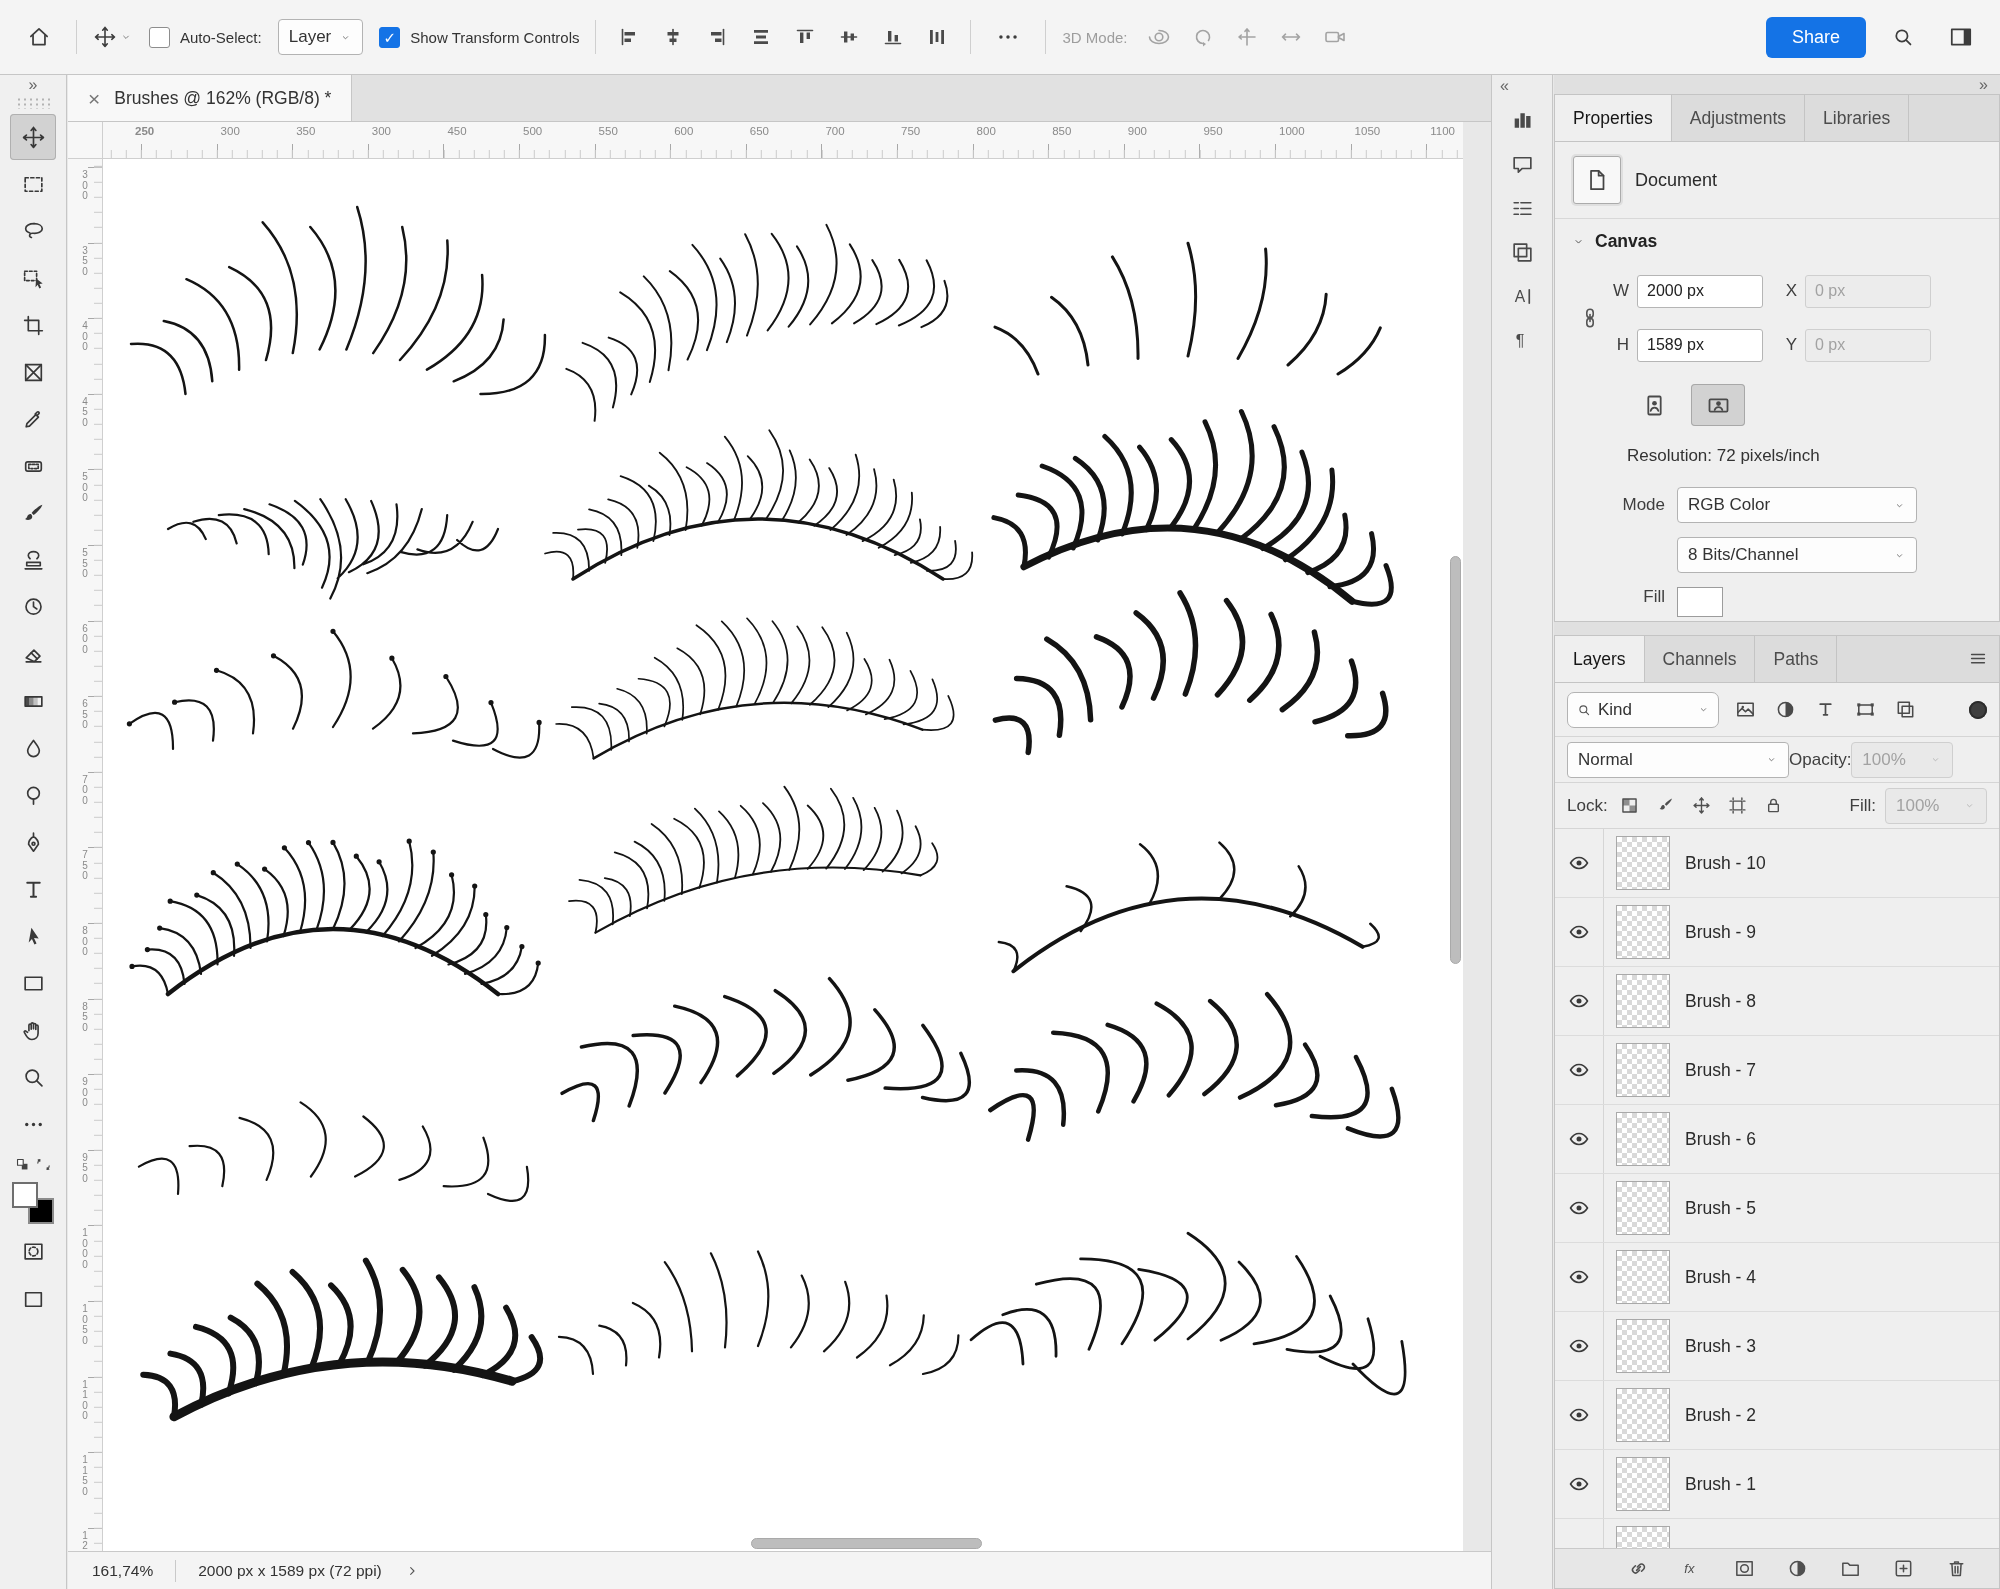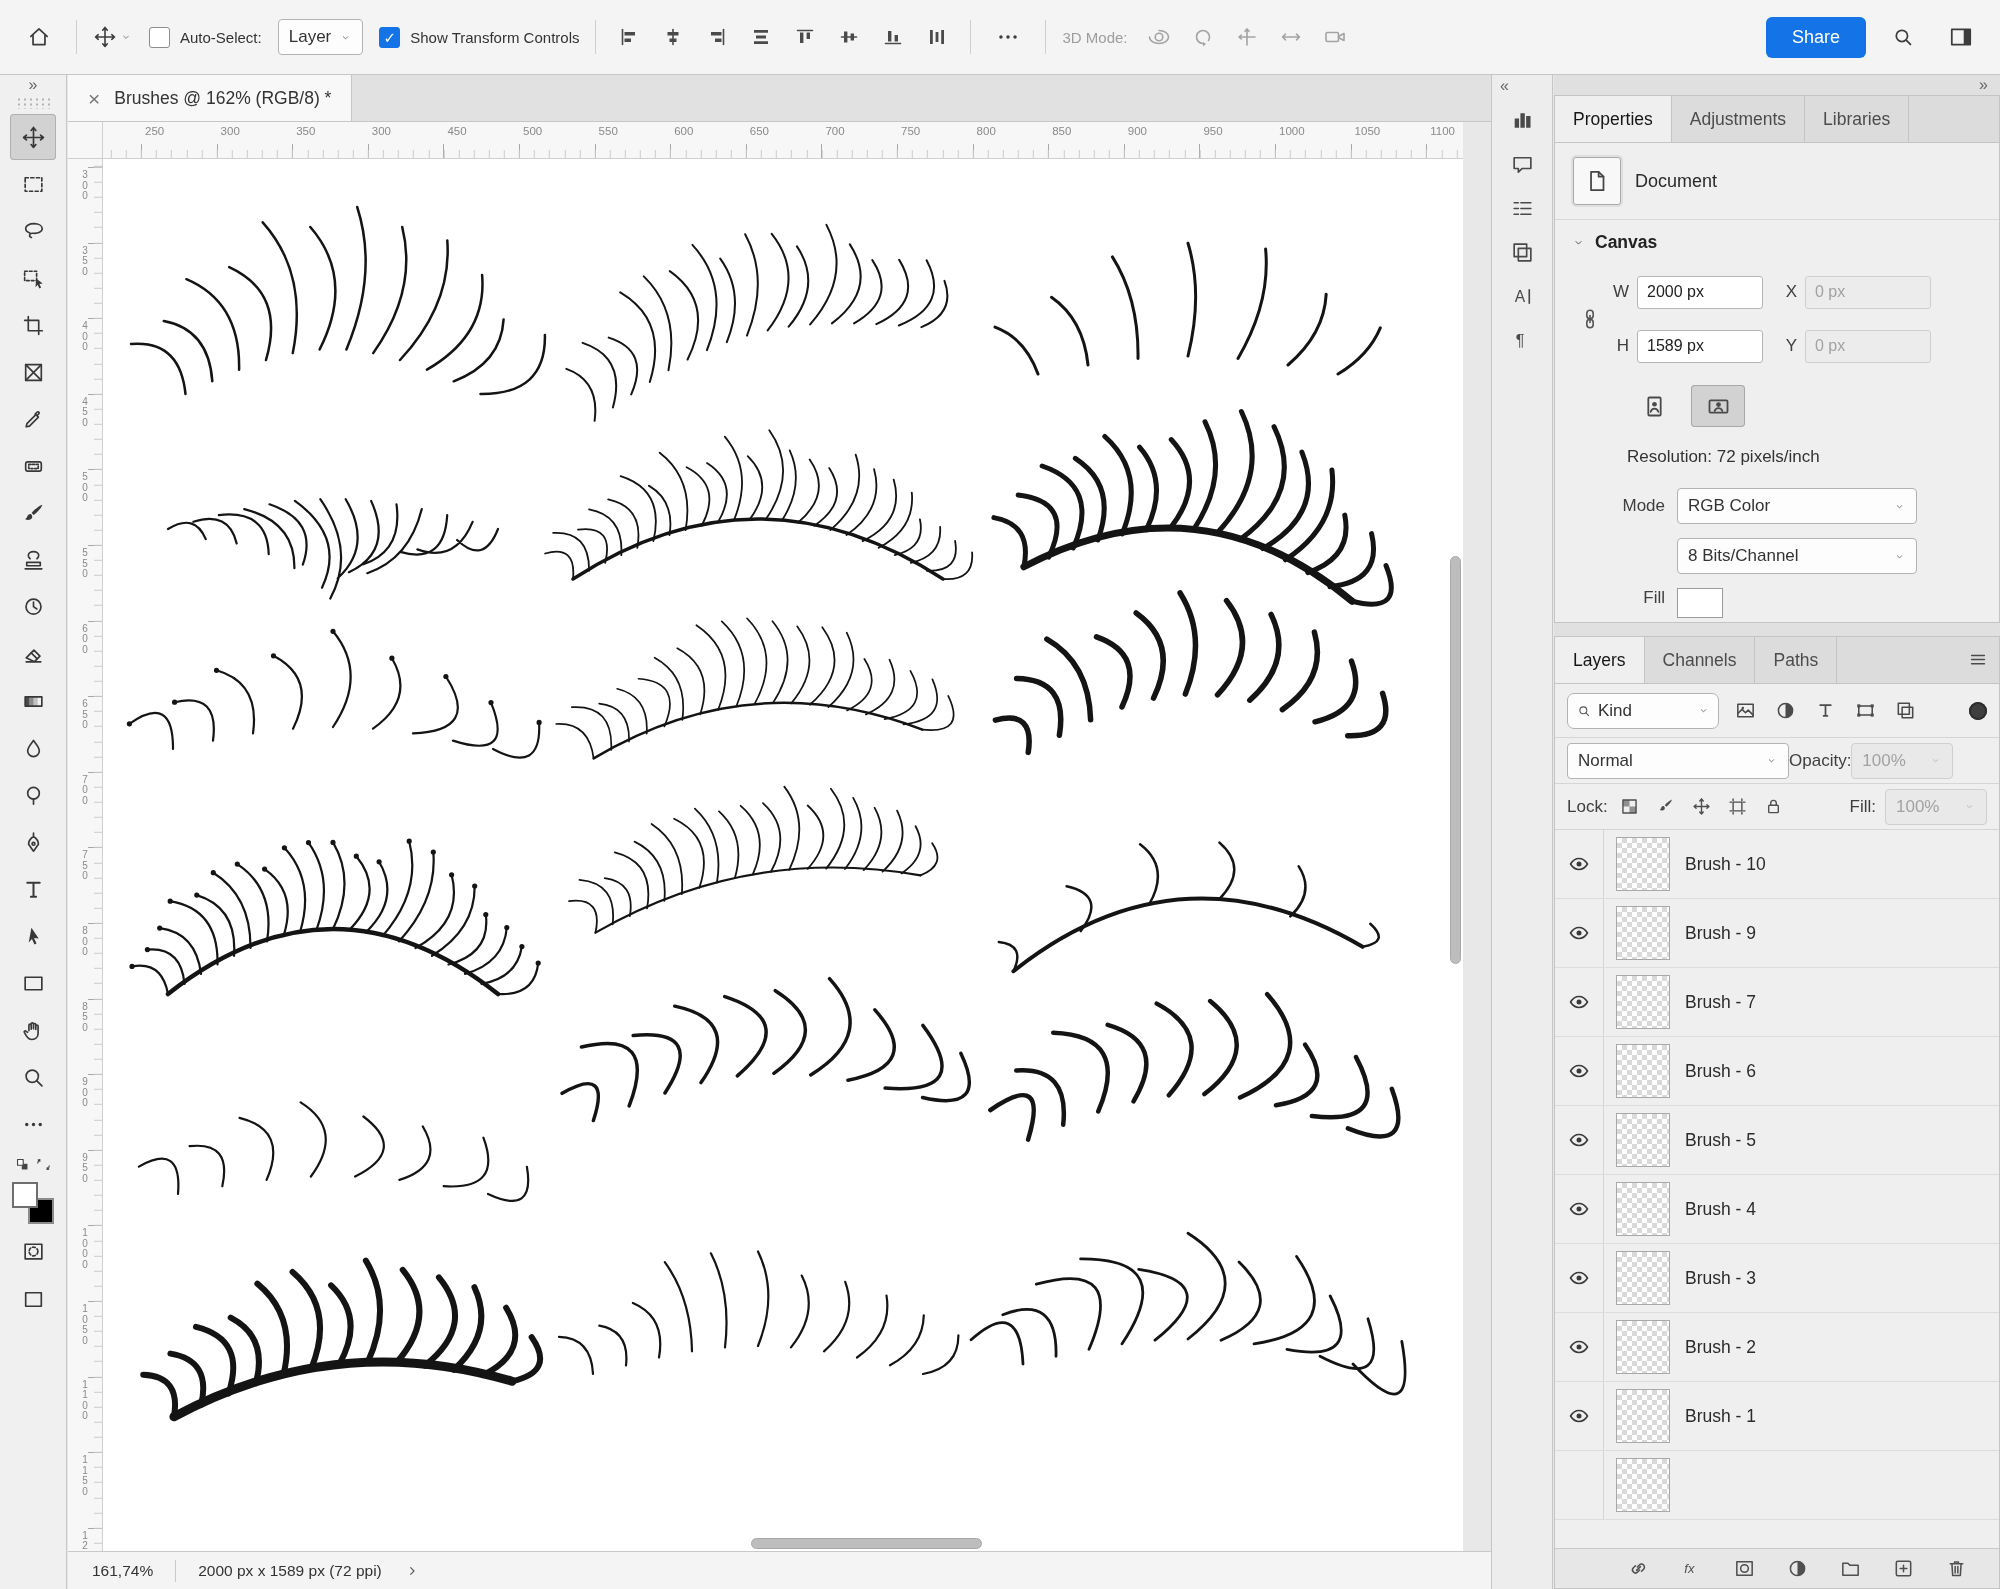--- a/index.html
+++ b/index.html
@@ -521,21 +521,21 @@
 
   <div class="tabbar">
     <div class="tab">
       <span class="closex">×</span>
       <span class="tabtitle">Brushes @ 162% (RGB/8) *</span>
     </div>
   </div>
 
   <div class="ruler-corner"></div>
   <div class="ruler-h" id="ruler-h">
-      <span class="htick" style="left: 42px;">250</span>
+      <span class="htick" style="left: 32px; font-weight: bold;">250</span>
       <span class="htline" style="left: 38px;"></span>
       <span class="htick" style="left: 117.6px;">300</span>
       <span class="htline" style="left: 113.6px;"></span>
       <span class="htick" style="left: 193.2px;">350</span>
       <span class="htline" style="left: 189.2px;"></span>
       <span class="htick" style="left: 268.8px;">300</span>
       <span class="htline" style="left: 264.8px;"></span>
       <span class="htick" style="left: 344.4px;">450</span>
       <span class="htline" style="left: 340.4px;"></span>
       <span class="htick" style="left: 420px;">500</span>
@@ -1012,20 +1012,30 @@
             <div class="lname">Brush - 9</div>
           </div>
           <div class="lrow">
             <div class="eyecell">
               <svg viewBox="0 0 24 24" class="ic">
                 <path d="M3.5 12c2.3-3.7 5.1-5.5 8.5-5.5S18.2 8.3 20.5 12c-2.3 3.7-5.1 5.5-8.5 5.5S5.8 15.7 3.5 12z"></path>
                 <circle class="f" cx="12" cy="12" r="2.5"></circle>
               </svg>
             </div>
             <div class="thumb"></div>
+            <div class="lname">Brush - 8</div>
+          </div>
+          <div class="lrow">
+            <div class="eyecell">
+              <svg viewBox="0 0 24 24" class="ic">
+                <path d="M3.5 12c2.3-3.7 5.1-5.5 8.5-5.5S18.2 8.3 20.5 12c-2.3 3.7-5.1 5.5-8.5 5.5S5.8 15.7 3.5 12z"></path>
+                <circle class="f" cx="12" cy="12" r="2.5"></circle>
+              </svg>
+            </div>
+            <div class="thumb"></div>
             <div class="lname">Brush - 7</div>
           </div>
           <div class="lrow">
             <div class="eyecell">
               <svg viewBox="0 0 24 24" class="ic">
                 <path d="M3.5 12c2.3-3.7 5.1-5.5 8.5-5.5S18.2 8.3 20.5 12c-2.3 3.7-5.1 5.5-8.5 5.5S5.8 15.7 3.5 12z"></path>
                 <circle class="f" cx="12" cy="12" r="2.5"></circle>
               </svg>
             </div>
             <div class="thumb"></div>

